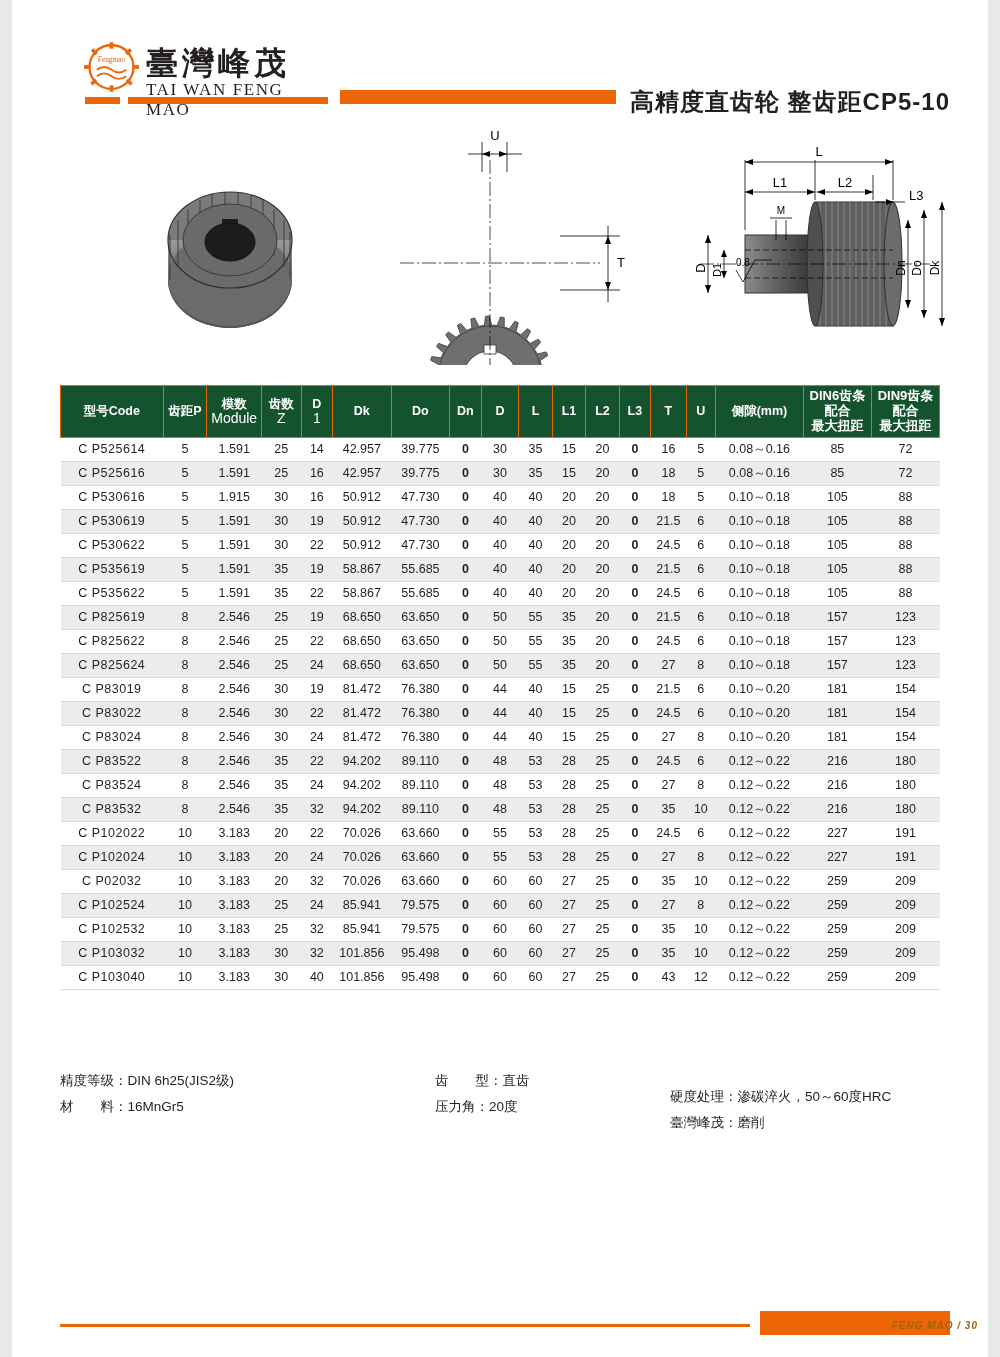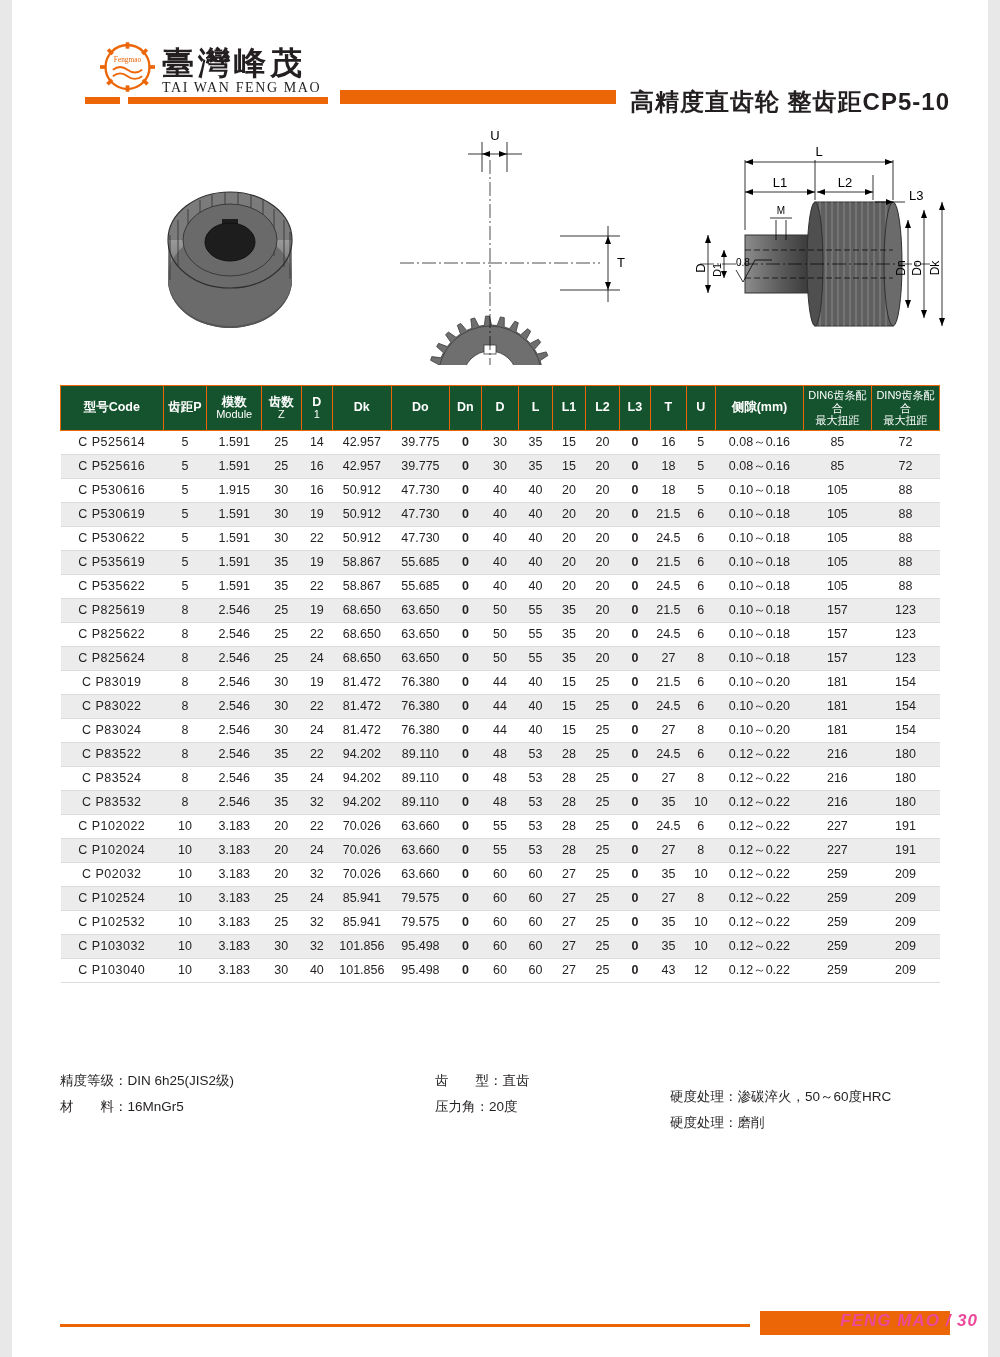--- a/index.html
+++ b/index.html
@@ -7,59 +7,59 @@
     width:1000px;height:1357px;background:#ffffff;
     font-family:"Liberation Sans","DejaVu Sans",sans-serif;
     position:relative;overflow:hidden;color:#231f20;
   }
   
   .edge-left{position:absolute;left:0;top:0;width:12px;height:1357px;background:#e8e8e8;}
   .edge-right{position:absolute;right:0;top:0;width:12px;height:1357px;background:#e8e8e8;}
 
   
   .header{position:absolute;left:60px;top:40px;width:890px;height:70px;}
-  .logo-box{position:absolute;left:40px;top:0px;width:240px;height:62px;}
+  .logo-box{position:absolute;left:24px;top:0px;width:240px;height:62px;}
   .logo-mark{position:absolute;left:0;top:2px;width:55px;height:50px;}
   .logo-cn{position:absolute;left:62px;top:2px;font-size:32px;letter-spacing:4px;
     font-family:"Liberation Serif","DejaVu Serif",serif;font-weight:bold;color:#231f20;}
-  .logo-en{position:absolute;left:62px;top:40px;font-size:14px;letter-spacing:1.6px;
+  .logo-en{position:absolute;left:62px;top:40px;font-size:17px;letter-spacing:1.6px;
     font-family:"Liberation Serif","DejaVu Serif",serif;color:#231f20;}
   .hdr-bar-left{position:absolute;left:25px;top:57px;width:35px;height:7px;background:#ec6608;}
   .hdr-bar-mid{position:absolute;left:68px;top:57px;width:200px;height:7px;background:#ec6608;}
   .hdr-bar-long{position:absolute;left:280px;top:50px;width:610px;height:14px;background:#ec6608;}
   .hdr-title{position:absolute;right:0px;top:46px;font-size:24px;font-weight:bold;color:#231f20;
      letter-spacing:1px;background:#fff;padding-left:14px;}
 
   
   .draw-area{position:absolute;left:60px;top:130px;width:890px;height:235px;}
   .draw-svg{position:absolute;left:0;top:0;}
 
   
   table{position:absolute;left:60px;top:385px;width:880px;border-collapse:collapse;
         font-size:12.5px;}
   thead td{background:#14532d;color:#ffffff;text-align:center;font-weight:bold;
       padding:3px 1px;line-height:1.05;border:1px solid #ec6608;font-size:12.5px;}
-  thead td .sub{font-size:11px;font-weight:normal;display:block;}
-  thead td.small2{font-size:11px;line-height:1.15;font-weight:normal;}
+  thead td .sub{font-size:14px;font-weight:normal;display:block;}
+  thead td.small2{font-size:13px;line-height:1.15;font-weight:bold;}
   tbody td{text-align:center;padding:3px 1px;border-bottom:1px solid #dcdcdc;
       color:#231f20;font-size:12.5px;white-space:nowrap;}
   tbody tr:nth-child(even) td{background:#ececec;}
   tbody tr:nth-child(odd) td{background:#ffffff;}
   tbody td.code{letter-spacing:0.5px;}
   tbody td.zero{font-weight:bold;}
 
   
   .spec{position:absolute;left:60px;top:1068px;width:890px;font-size:13.5px;line-height:26px;}
   .spec .c1{position:absolute;left:0;top:0;}
   .spec .c2{position:absolute;left:375px;top:0;}
   .spec .c3{position:absolute;left:610px;top:16px;}
 
   
   .foot-bar{position:absolute;left:760px;bottom:22px;width:190px;height:24px;background:#ec6608;}
-  .foot-txt{position:absolute;right:22px;bottom:26px;color:#ec4899;font-size:17px;
+  .foot-txt{position:absolute;right:22px;bottom:26px;color:#a16207;font-size:10px;
      font-style:italic;font-weight:bold;letter-spacing:1px;}
   .foot-line{position:absolute;left:60px;bottom:30px;width:690px;height:3px;background:#ec6608;}
 </style>
 </head>
 <body>
 
 <div class="edge-left"></div>
 <div class="edge-right"></div>
 
 <div class="header">
@@ -781,19 +781,19 @@
   <div class="c1">
     <div>精度等级：DIN 6h25(JIS2级)</div>
     <div>材　　料：16MnGr5</div>
   </div>
   <div class="c2">
     <div>齿　　型：直齿</div>
     <div>压力角：20度</div>
   </div>
   <div class="c3">
     <div>硬度处理：渗碳淬火，50～60度HRC</div>
-    <div>硬度处理：磨削</div>
+    <div>臺灣峰茂：磨削</div>
   </div>
 </div>
 
 <div class="foot-line"></div>
 <div class="foot-bar"></div>
 <div class="foot-txt">FENG MAO / 30</div>
 
 </body></html>

